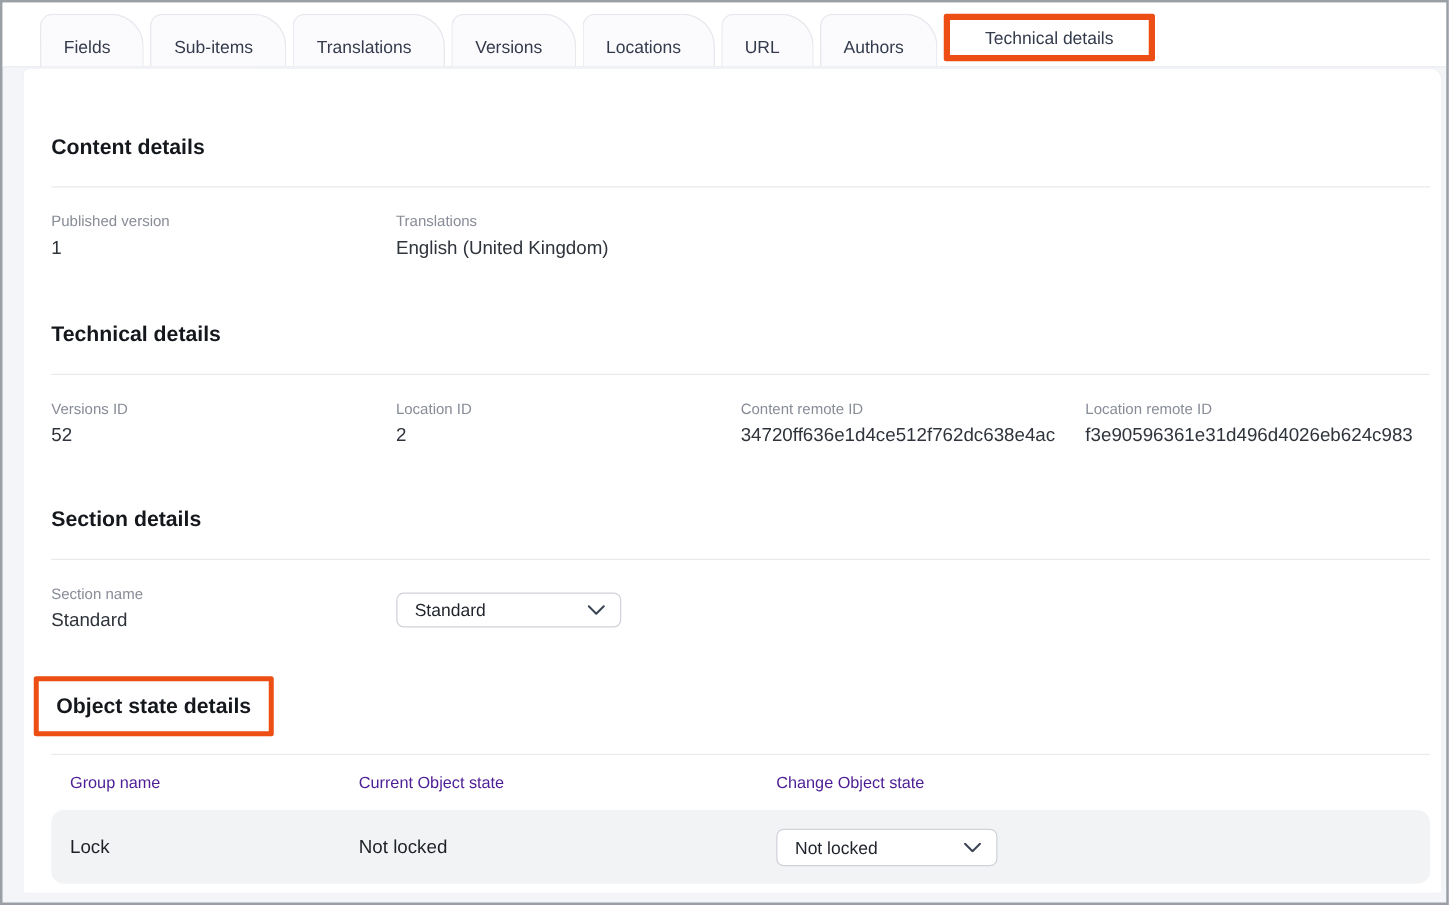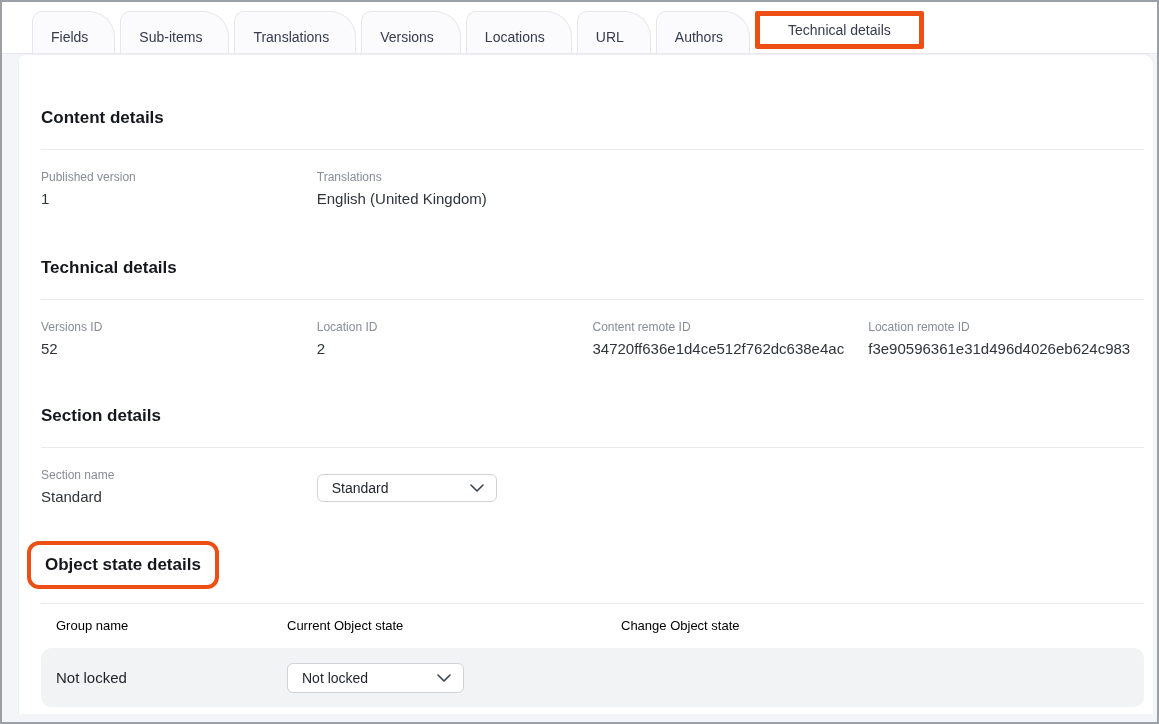--- a/index.html
+++ b/index.html
@@ -95,34 +95,34 @@
     font-size: 14px;
     color: #1e222a;
     cursor: pointer;
   }
   .chevron { display: flex; align-items: center; }
   
   .annotation-wrap { margin-top: 34px; }
   .annotation-box {
     display: inline-block;
     border: 4px solid var(--accent-orange, #ec4e13);
-    border-radius: 12px;
+    border-radius: 2px;
     padding: 9px 14px;
     margin-left: -14px;
   }
   
   .os-table { margin-top: 14px; border-top: 1px solid #e9ebef; }
   .os-header, .os-row {
     display: grid;
     grid-template-columns: 231px 334px 1fr;
     align-items: center;
     padding-left: 15px;
   }
   .os-header { padding-top: 14px; padding-bottom: 14px; }
-  .os-header-cell { font-size: 13px; color: #000000; }
+  .os-header-cell { font-size: 13px; color: #4c1d95; }
   .os-row {
     background: #f2f3f5;
     border-radius: 10px;
     height: 59px;
     margin-top: 1px;
   }
   .os-cell { font-size: 15px; color: #1d2026; }
   .os-row .select-control { margin-top: 0; width: 177px; height: 30px; }
 </style>
 </head>
@@ -217,20 +217,21 @@
       </div>
     </div>
 
     <div class="os-table">
       <div class="os-header">
         <div class="os-header-cell">Group name</div>
         <div class="os-header-cell">Current Object state</div>
         <div class="os-header-cell">Change Object state</div>
       </div>
       <div class="os-row">
+        <div class="os-cell">Lock</div>
         <div class="os-cell">Not locked</div>
         <div class="os-cell">
           <div class="select-control">
             <span>Not locked</span>
             <span class="chevron">
               <svg width="14" height="8" viewBox="0 0 14 8">
                   <polyline points="1,1 7,7 13,1" fill="none" stroke="#3a4354" stroke-width="1.6" stroke-linecap="round" stroke-linejoin="round"></polyline>
                 </svg>
             </span>
           </div>

